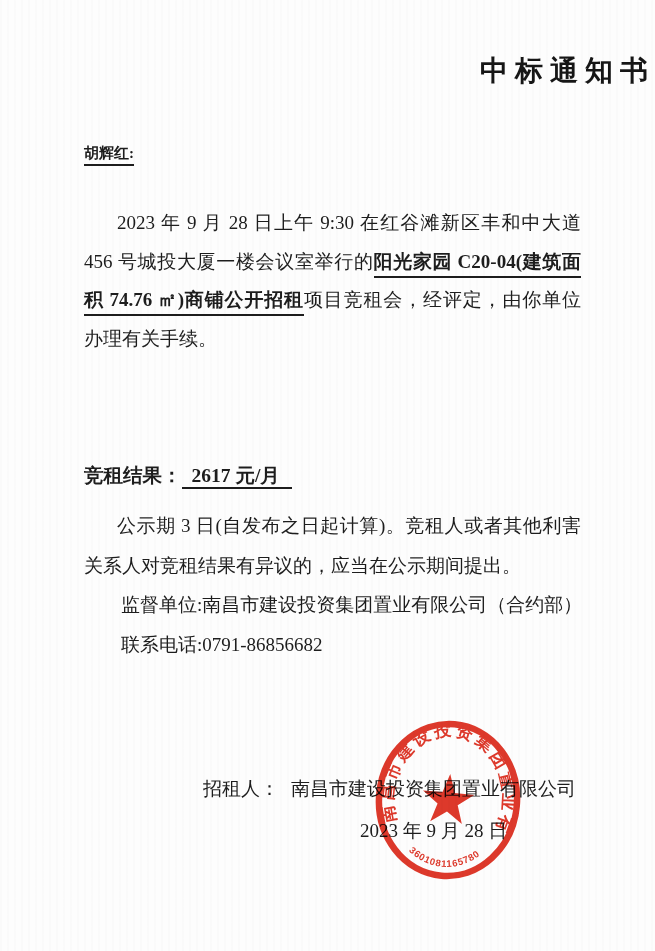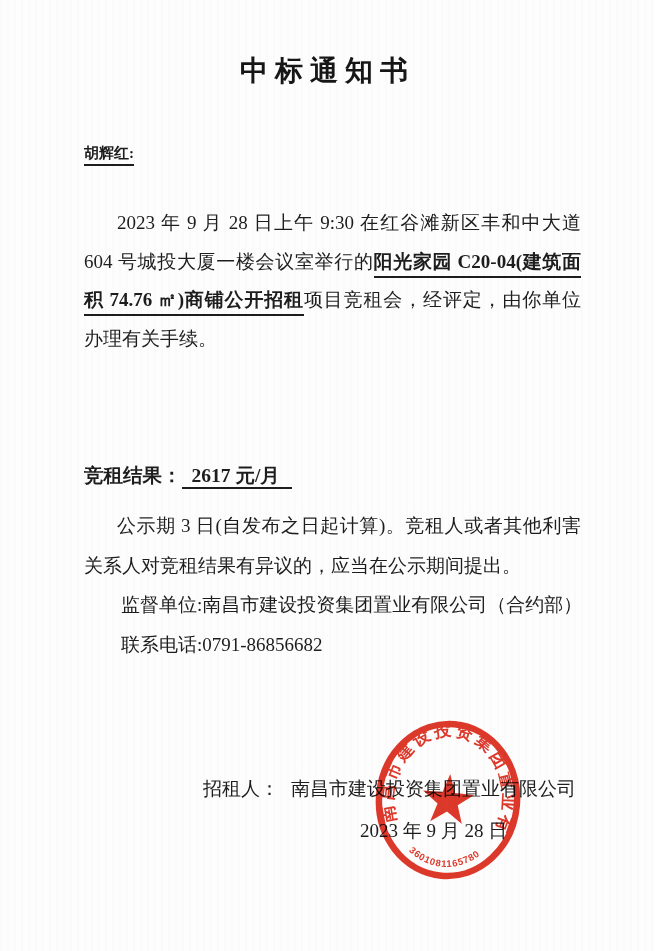--- a/index.html
+++ b/index.html
@@ -11,21 +11,21 @@
     position:relative;
     overflow:hidden;
   }
   .scan-texture{
     position:absolute;inset:0;
     background:repeating-linear-gradient(90deg, rgba(0,0,0,0.012) 0 2px, transparent 2px 7px);
     pointer-events:none;
   }
   .doc-title{
     position:absolute;top:52px;left:0;width:655px;
-    text-align:center;
+    text-align:right;
     font-size:28px;font-weight:bold;letter-spacing:7px;
     color:#161616;
   }
   .greeting{
     position:absolute;top:144px;left:84px;
     font-size:15px;font-weight:bold;
     border-bottom:2px solid #1d1d1d;
     padding-bottom:1px;
   }
   .para{
@@ -82,21 +82,21 @@
 <body>
 
 <div class="scan-texture"></div>
 
 <div class="doc-title">中标通知书</div>
 
 <div class="greeting">胡辉红:</div>
 
 <div class="para para1">
   <div class="line indent"><span>2023 年 9 月 28 日上午 9:30 在红谷滩新区丰和中大道</span></div>
-  <div class="line"><span>604 号城投大厦一楼会议室举行的</span><span class="em">阳光家园 C20-04(建筑面</span></div>
+  <div class="line"><span>456 号城投大厦一楼会议室举行的</span><span class="em">阳光家园 C20-04(建筑面</span></div>
   <div class="line"><span class="em">积 74.76 ㎡)商铺公开招租</span><span>项目竞租会，经评定，由你单位</span></div>
   <div class="line natural"><span>办理有关手续。</span></div>
 </div>
 
 <div class="result-line">
   <span>竞租结果：</span><span class="result-value">2617 元/月</span>
 </div>
 
 <div class="para para2">
   <div class="line indent"><span>公示期 3 日(自发布之日起计算)。竞租人或者其他利害</span></div>

